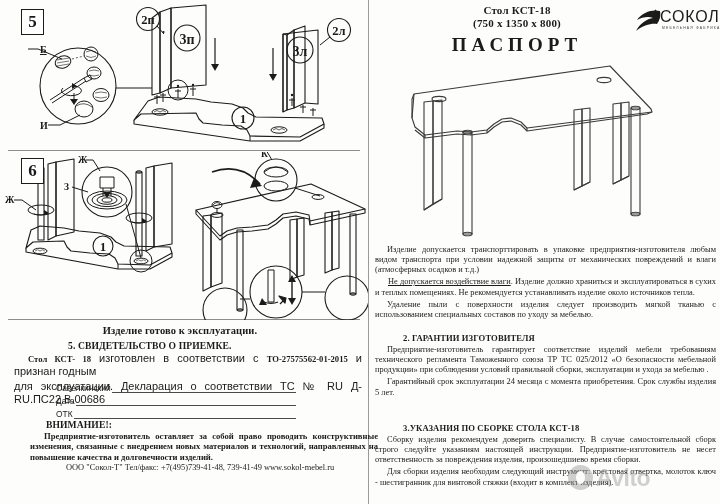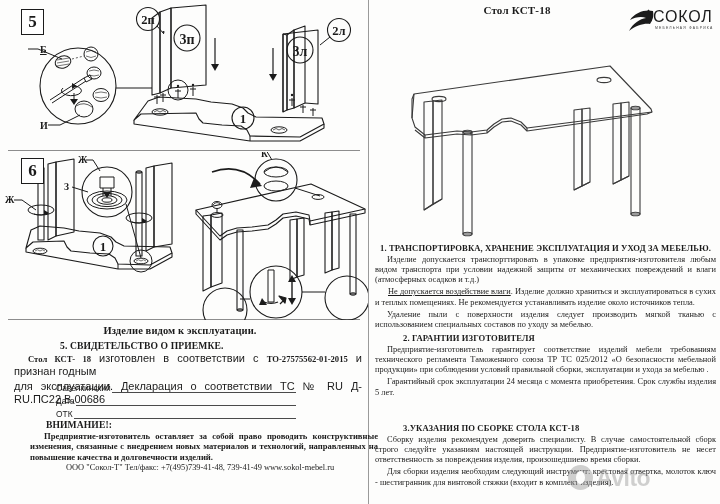--- a/index.html
+++ b/index.html
@@ -83,21 +83,21 @@
     font-size: 8.6px;
     line-height: 1.22;
     text-align: justify;
   }
 
   #sec5 {
     position: absolute;
     left: 14px; top: 340px;
     width: 348px;
   }
-  #sec5 .sect-head { margin-left: 8px; padding-left: 38px; }
+  #sec5 .sect-head { margin-left: 16px; padding-left: 38px; }
   #sec5 p { margin: 1px 0 0 0; }
   #sec5 .indent { text-indent: 14px; }
   .strong-inline { font-weight: bold; }
   .sans-inline { font-family: "Liberation Sans", sans-serif; font-size: 11px; }
 
   .fill-rows {
     position: absolute;
     left: 56px; top: 383px;
     width: 240px;
     font-family: "Liberation Sans", sans-serif;
@@ -159,21 +159,21 @@
   }
   #title-block .passport {
     font-size: 19px;
     font-weight: bold;
     letter-spacing: 5px;
     margin-top: 5px;
   }
 
   #logo {
     position: absolute;
-    left: 257px; top: 6px;
+    left: 264px; top: 6px;
     width: 86px; height: 34px; text-align: center;
   }
   #logo .logo-word {
     position: absolute;
     left: 27px; top: 2px;
     font-family: "Liberation Sans", sans-serif;
     font-size: 16px;
     letter-spacing: .8px;
     color: #1b1b1b;
   }
@@ -455,21 +455,21 @@
         <text x="78" y="11" font-size="9.5" font-weight="bold">Ж</text>
         <text x="64" y="38" font-size="9.5" font-weight="bold">З</text>
         <text x="5" y="51" font-size="9.5" font-weight="bold">Ж</text>
         <text x="261" y="5" font-size="9.5" font-weight="bold">К</text>
         <text x="103" y="99" font-size="13" font-weight="bold" text-anchor="middle">1</text>
       </g>
     </svg>
 
     <div class="step-badge" id="badge6">6</div>
 
-    <div class="ready-line">Изделие видом к эксплуатации.</div>
+    <div class="ready-line">Изделие готово к эксплуатации.</div>
 
     <div id="sec5">
       <div class="sect-head">5. СВИДЕТЕЛЬСТВО О  ПРИЕМКЕ.</div>
       <p class="body-txt indent">
         <span class="strong-inline">Стол КСТ- 18</span><span class="sans-inline"> изготовлен в соответствии с </span><span class="strong-inline">ТО-27575562-01-2015</span><span class="sans-inline">  и признан годным</span>
       </p>
       <p class="body-txt">
         <span class="sans-inline">для эксплуатации. Декларация о соответствии </span><span class="sans-inline">ТС № RU Д-RU.ПС22.В.00686</span>
       </p>
     </div>
@@ -496,20 +496,22 @@
 
     <div id="address">
       <div class="line2">ООО "Сокол-Т"   Тел/факс: +7(495)739-41-48, 739-41-49      www.sokol-mebel.ru</div>
     </div>
   </div>
 
   <div class="right-col">
 
     <div id="title-block">
       <div class="model">Стол КСТ-18</div>
+      <div class="dims">(750 x 1350 x 800)</div>
+      <div class="passport">ПАСПОРТ</div>
     </div>
 
     <div id="logo">
       <svg width="30" height="28" viewBox="0 0 30 28" style="position:absolute;left:0;top:2px;">
         <path d="M27 3 C20 1 9 4 4 12 C9 9 16 8 20 10 C14 11 7 15 3 23
                  C10 17 19 15 24 16 C27 12 28 7 27 3 Z" fill="#1b1b1b"></path>
         <path d="M22 2 C25 5 26 9 25 13" fill="none" stroke="#1b1b1b" stroke-width="1.6"></path>
       </svg>
       <div class="logo-word">СОКОЛ</div>
       <div class="logo-sub">МЕБЕЛЬНАЯ    ФАБРИКА</div>
@@ -542,21 +544,20 @@
         <path d="M88 74 L97 74 L97 176 L88 176 Z"></path>
         <ellipse cx="92.5" cy="176" rx="4.5" ry="1.8"></ellipse>
         <ellipse cx="92.5" cy="74" rx="4.5" ry="1.8"></ellipse>
         <path d="M256 50 L265 50 L265 156 L256 156 Z"></path>
         <ellipse cx="260.5" cy="156" rx="4.5" ry="1.8"></ellipse>
         <ellipse cx="260.5" cy="50" rx="4.5" ry="1.8"></ellipse>
       </g>
     </svg>
 
     <div class="r-sect" id="rsec1">
-      <div class="sect-head">1. ТРАНСПОРТИРОВКА, ХРАНЕНИЕ ЭКСПЛУАТАЦИЯ И УХОД ЗА МЕБЕЛЬЮ.</div>
       <p class="ind">Изделие   допускается   транспорттировать   в   упаковке   предприятия-изготовителя   любым видом  транспорта  при  условии  надежной  защиты  от  механических  повреждений  и  влаги (атмосферных осадков и т.д.)</p>
       <p><span class="u-line">Не допускается воздействие влаги</span><span>. Изделие  должно  храниться и эксплуатироваться в сухих и теплых помещениях. Не рекомендуется устанавливать изделие около  источников тепла.</span></p>
       <p class="ind">Удаление пыли с поверхности изделия следует производить мягкой тканью с использованием специальных составов по уходу за мебелью.</p>
     </div>
 
     <div class="r-sect" id="rsec2">
       <div class="sect-head left-head">2. ГАРАНТИИ ИЗГОТОВИТЕЛЯ</div>
       <p class="ind">Предприятие-изготовитель гарантирует соответствие изделий мебели требованиям технического регламента Таможенного союза ТР ТС 025/2012 «О безопасности мебельной продукции» при соблюдении условий правильной сборки, эксплуатации и ухода за мебелью .</p>
       <p class="ind">Гарантийный   срок   эксплуатации   24   месяца   с  момента   приобретения.   Срок   службы изделия 5 лет.</p>
     </div>

